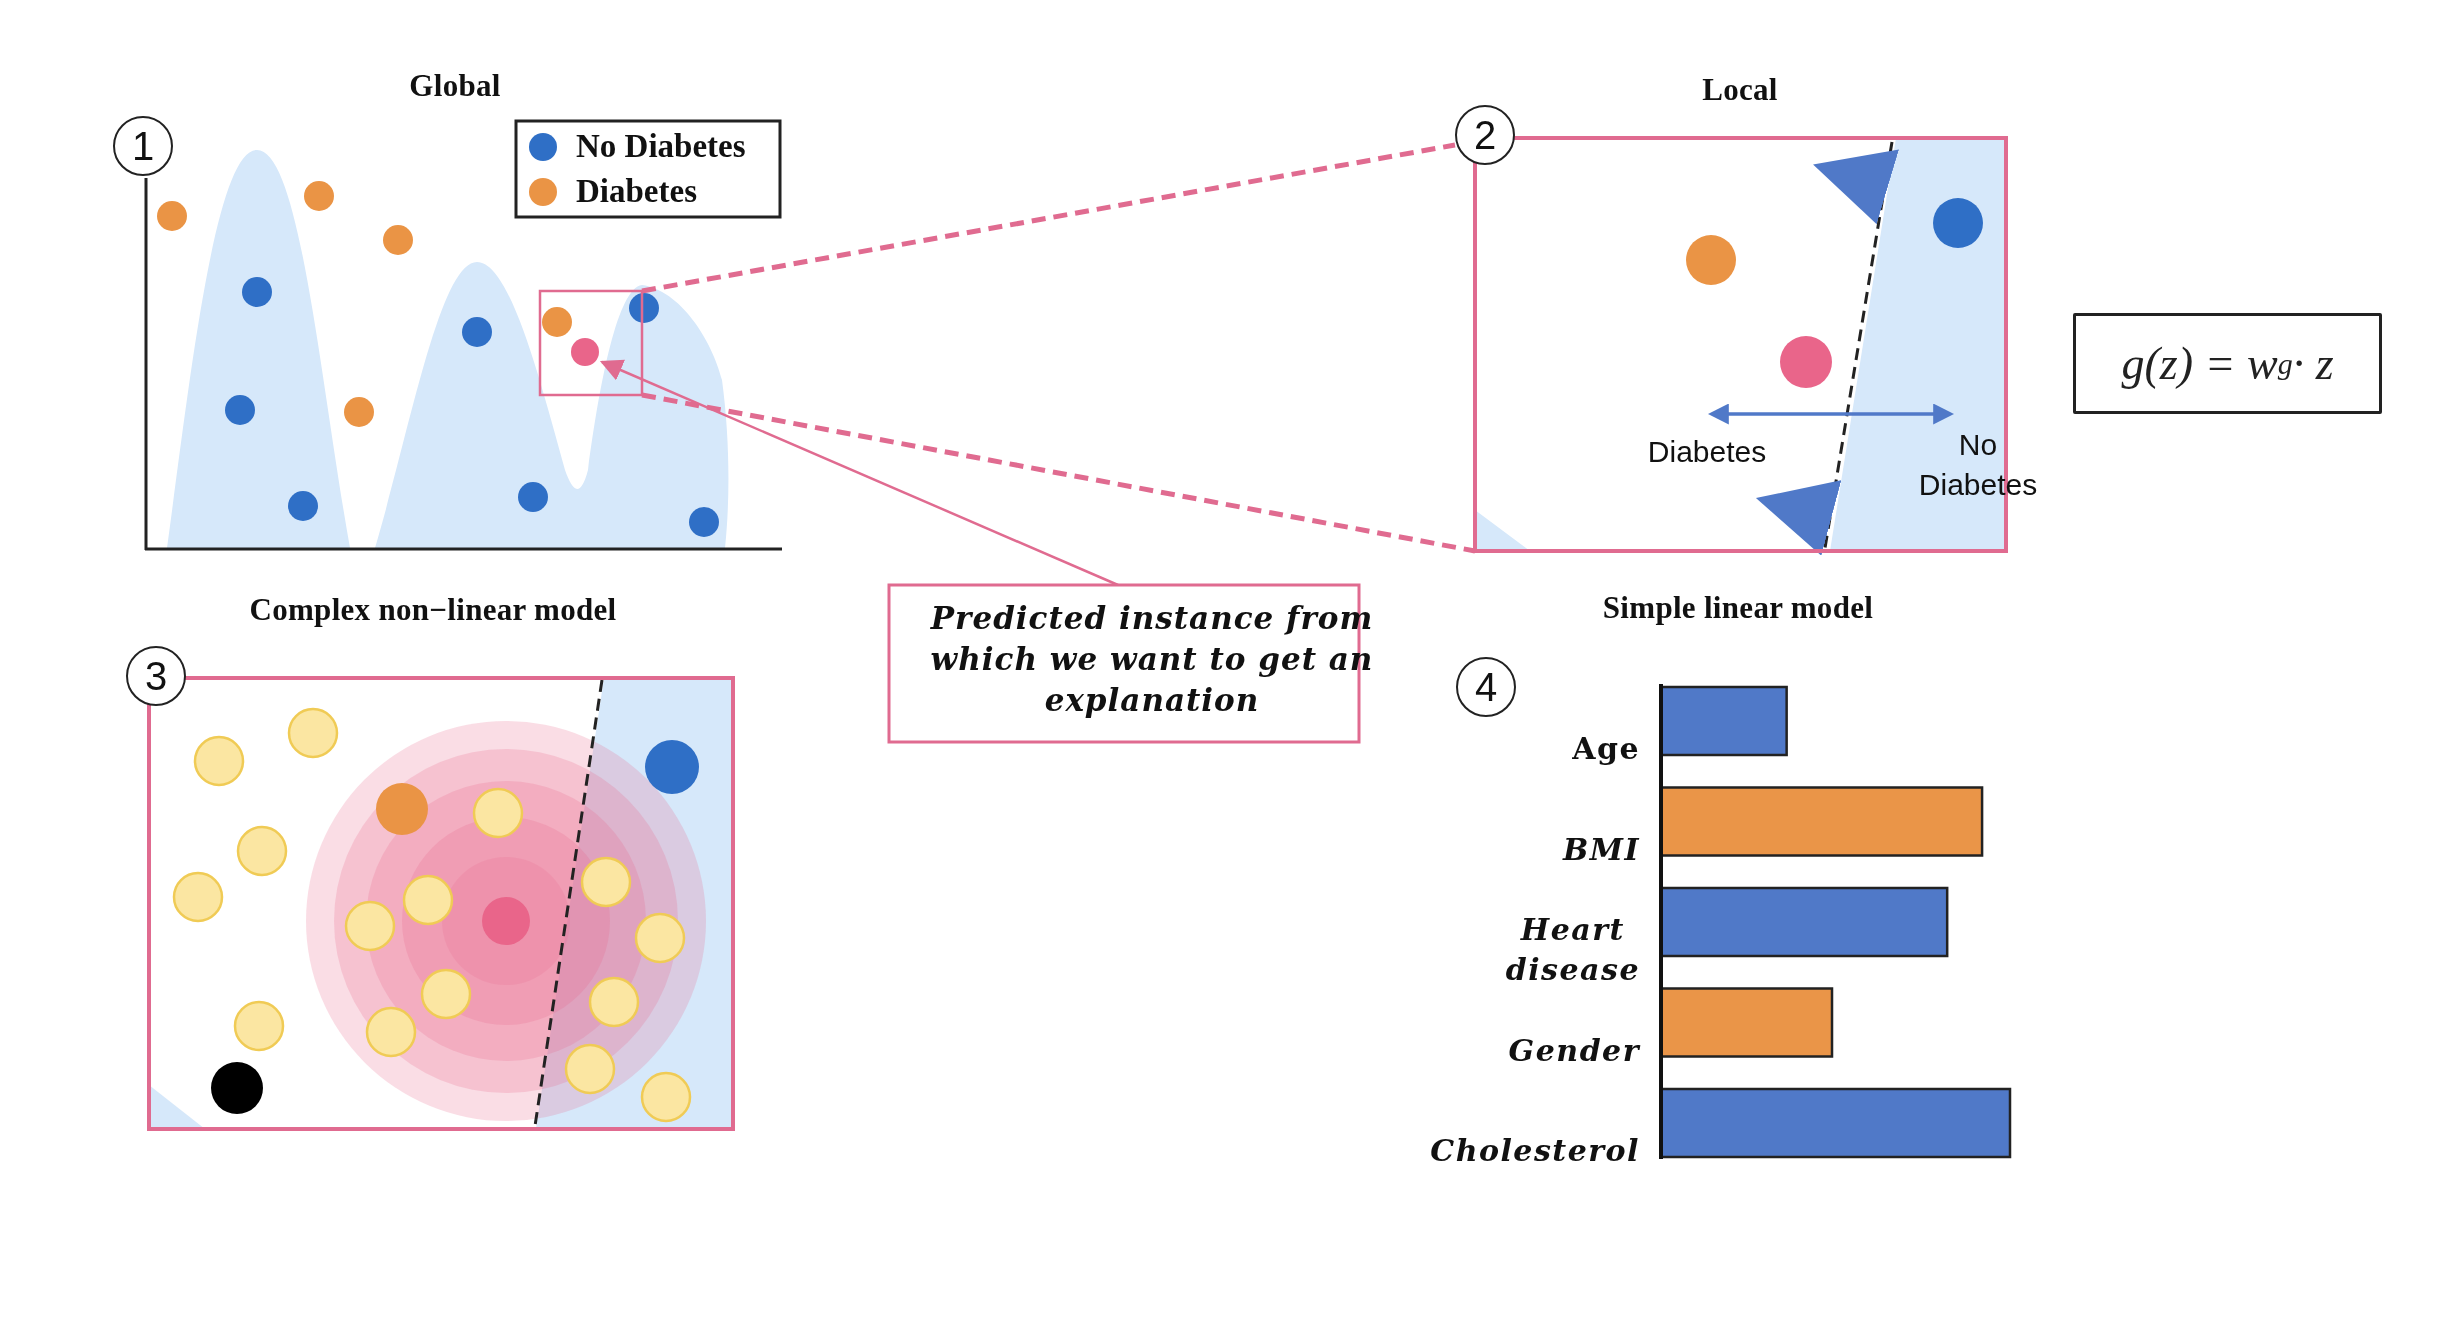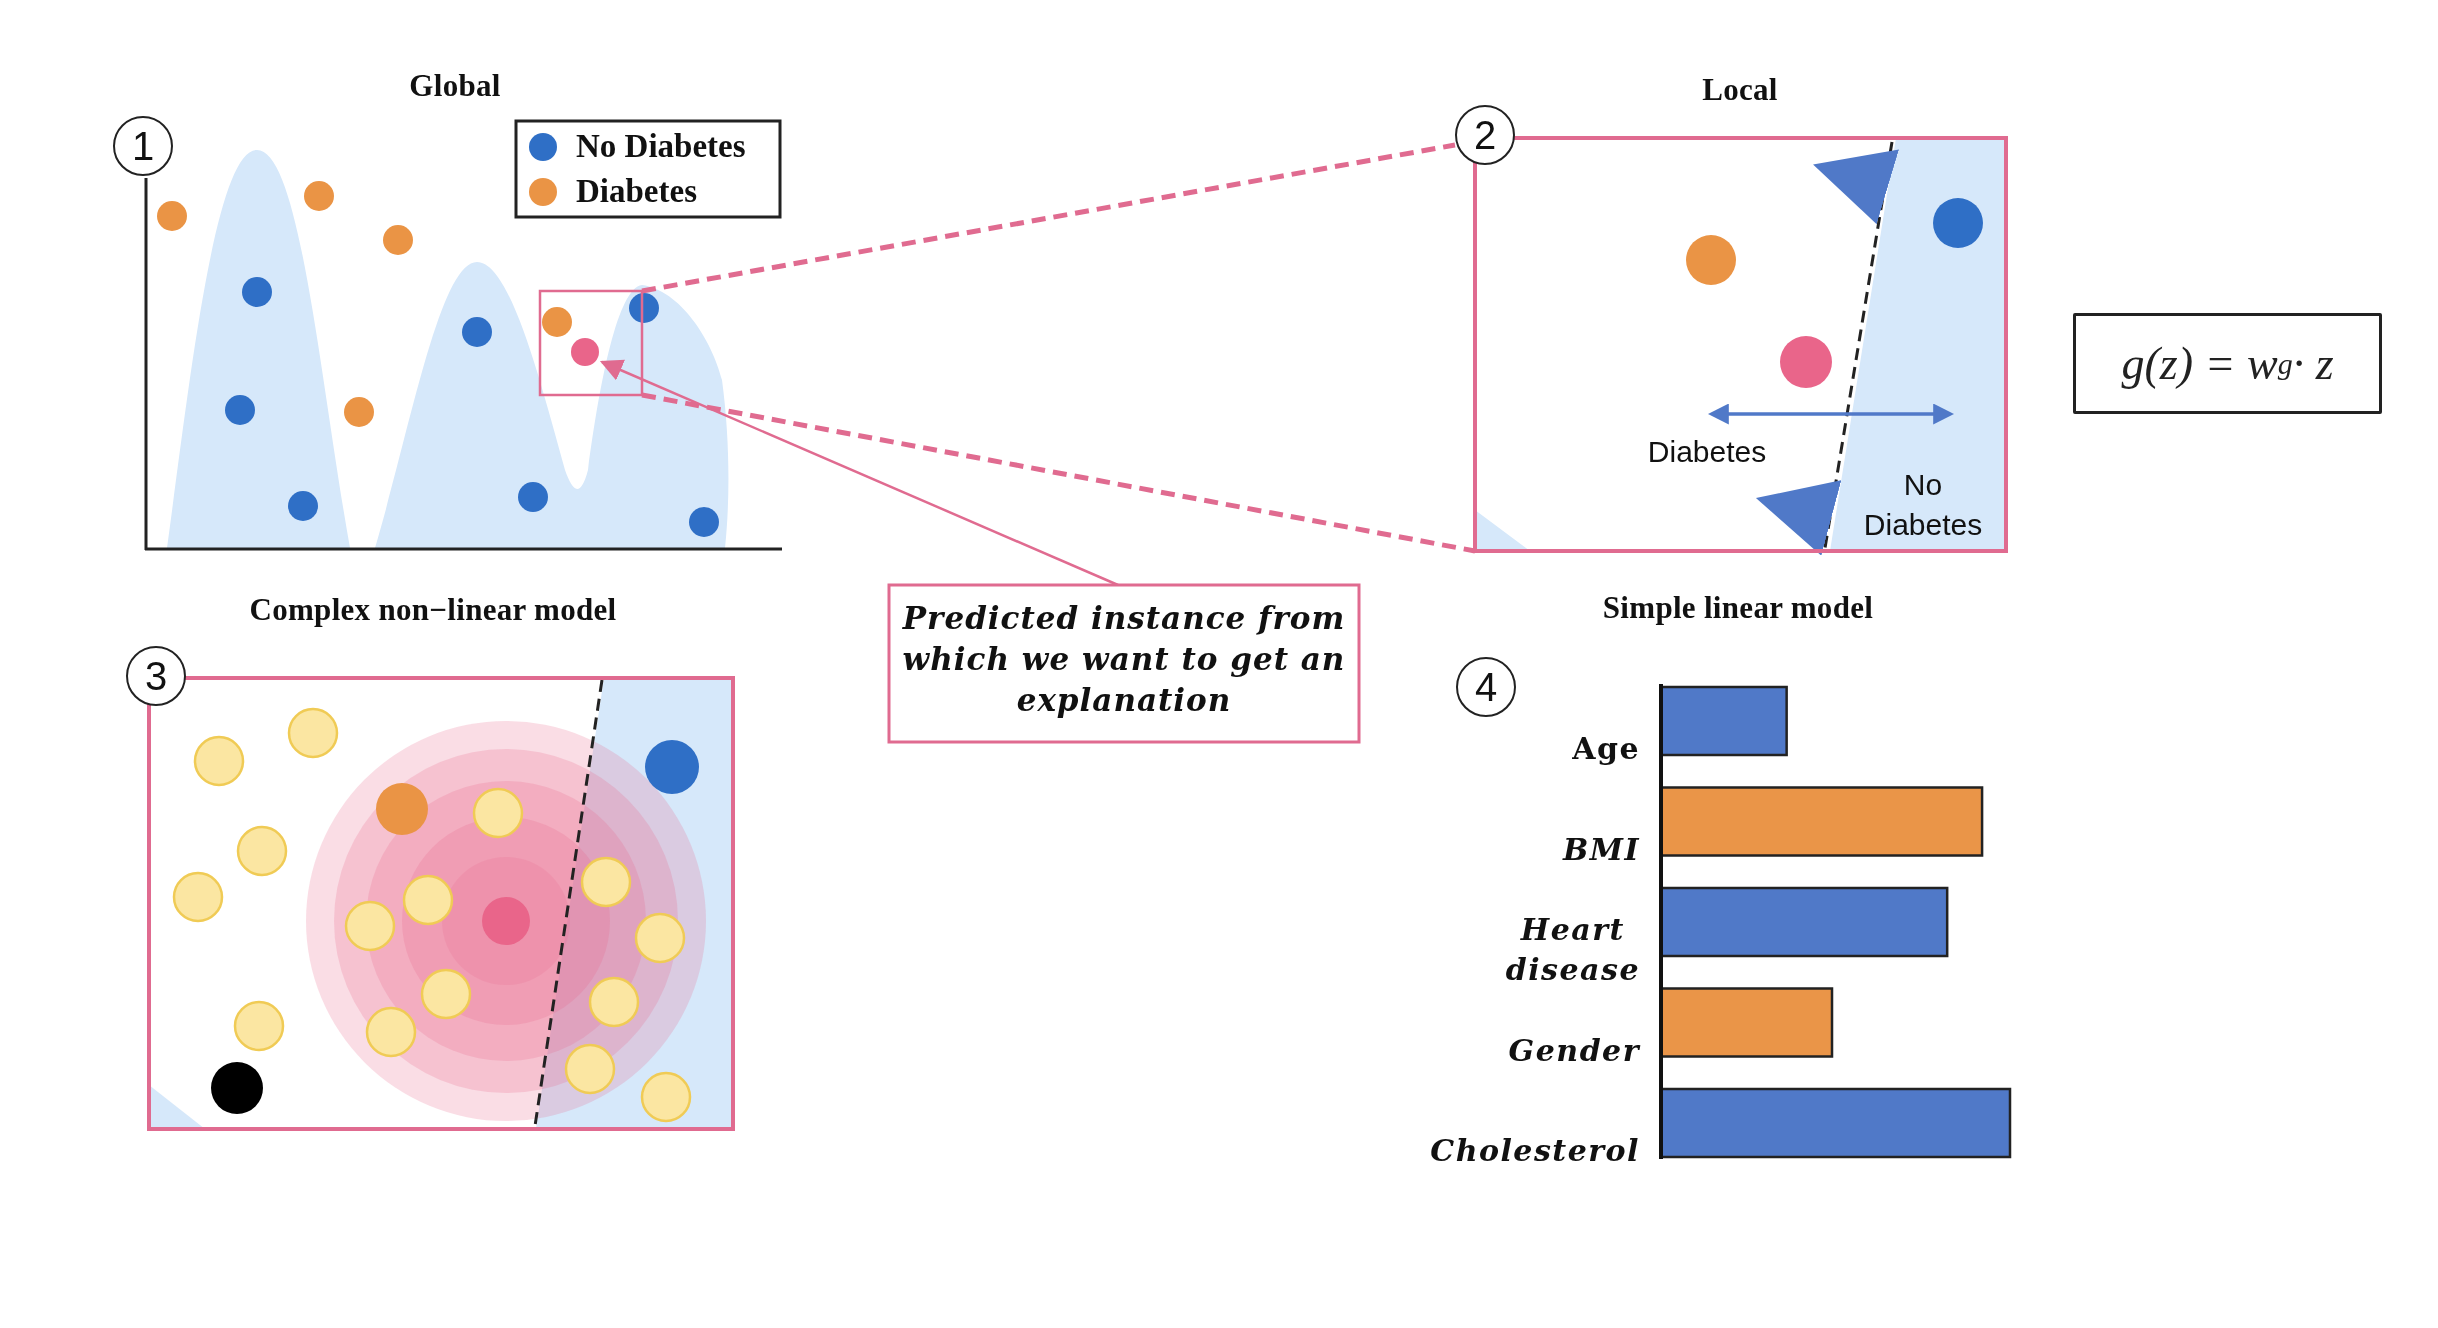--- a/index.html
+++ b/index.html
@@ -139,30 +139,30 @@
   <div class="lbl title" style="left:455px; top:68px;">Global</div>
   <div class="lbl title" style="left:1740px; top:72px;">Local</div>
 
   <div class="lbl legend-text" style="left:576px; top:128px;">No Diabetes</div>
   <div class="lbl legend-text" style="left:576px; top:173px;">Diabetes</div>
 
   <div class="lbl title" style="left:433px; top:592px;">Complex non−linear model</div>
   <div class="lbl title" style="left:1738px; top:590px;">Simple linear model</div>
 
   <div class="lbl sans-lbl" style="left:1707px; top:432px;">Diabetes</div>
-  <div class="lbl sans-lbl" style="left:1923px; top:425px;margin-top:40px;">No
+  <div class="lbl sans-lbl" style="left:1978px; top:425px;">No
 Diabetes</div>
 
   <div class="formula-box">
     <span>g(z) = w</span>
       <sub>g</sub>
       <span> · z</span>
   </div>
 
-  <div class="lbl callout-text" style="left:889px; top:598px; width:470px;">Predicted instance from
+  <div class="lbl callout-text" style="left:889px; top:598px; width:470px;padding-left:28px;">Predicted instance from
 which we want to get an
 explanation</div>
 
 
   <div id="barLabels">
       <div class="lbl bar-label" style="left: 1640px; top: 721px; font-style: normal;">Age</div>
       <div class="lbl bar-label" style="left: 1640px; top: 821.5px;">BMI</div>
       <div class="lbl bar-label" style="left: 1640px; top: 922px;">Heart
 disease</div>
       <div class="lbl bar-label" style="left: 1640px; top: 1022.5px;">Gender</div>

